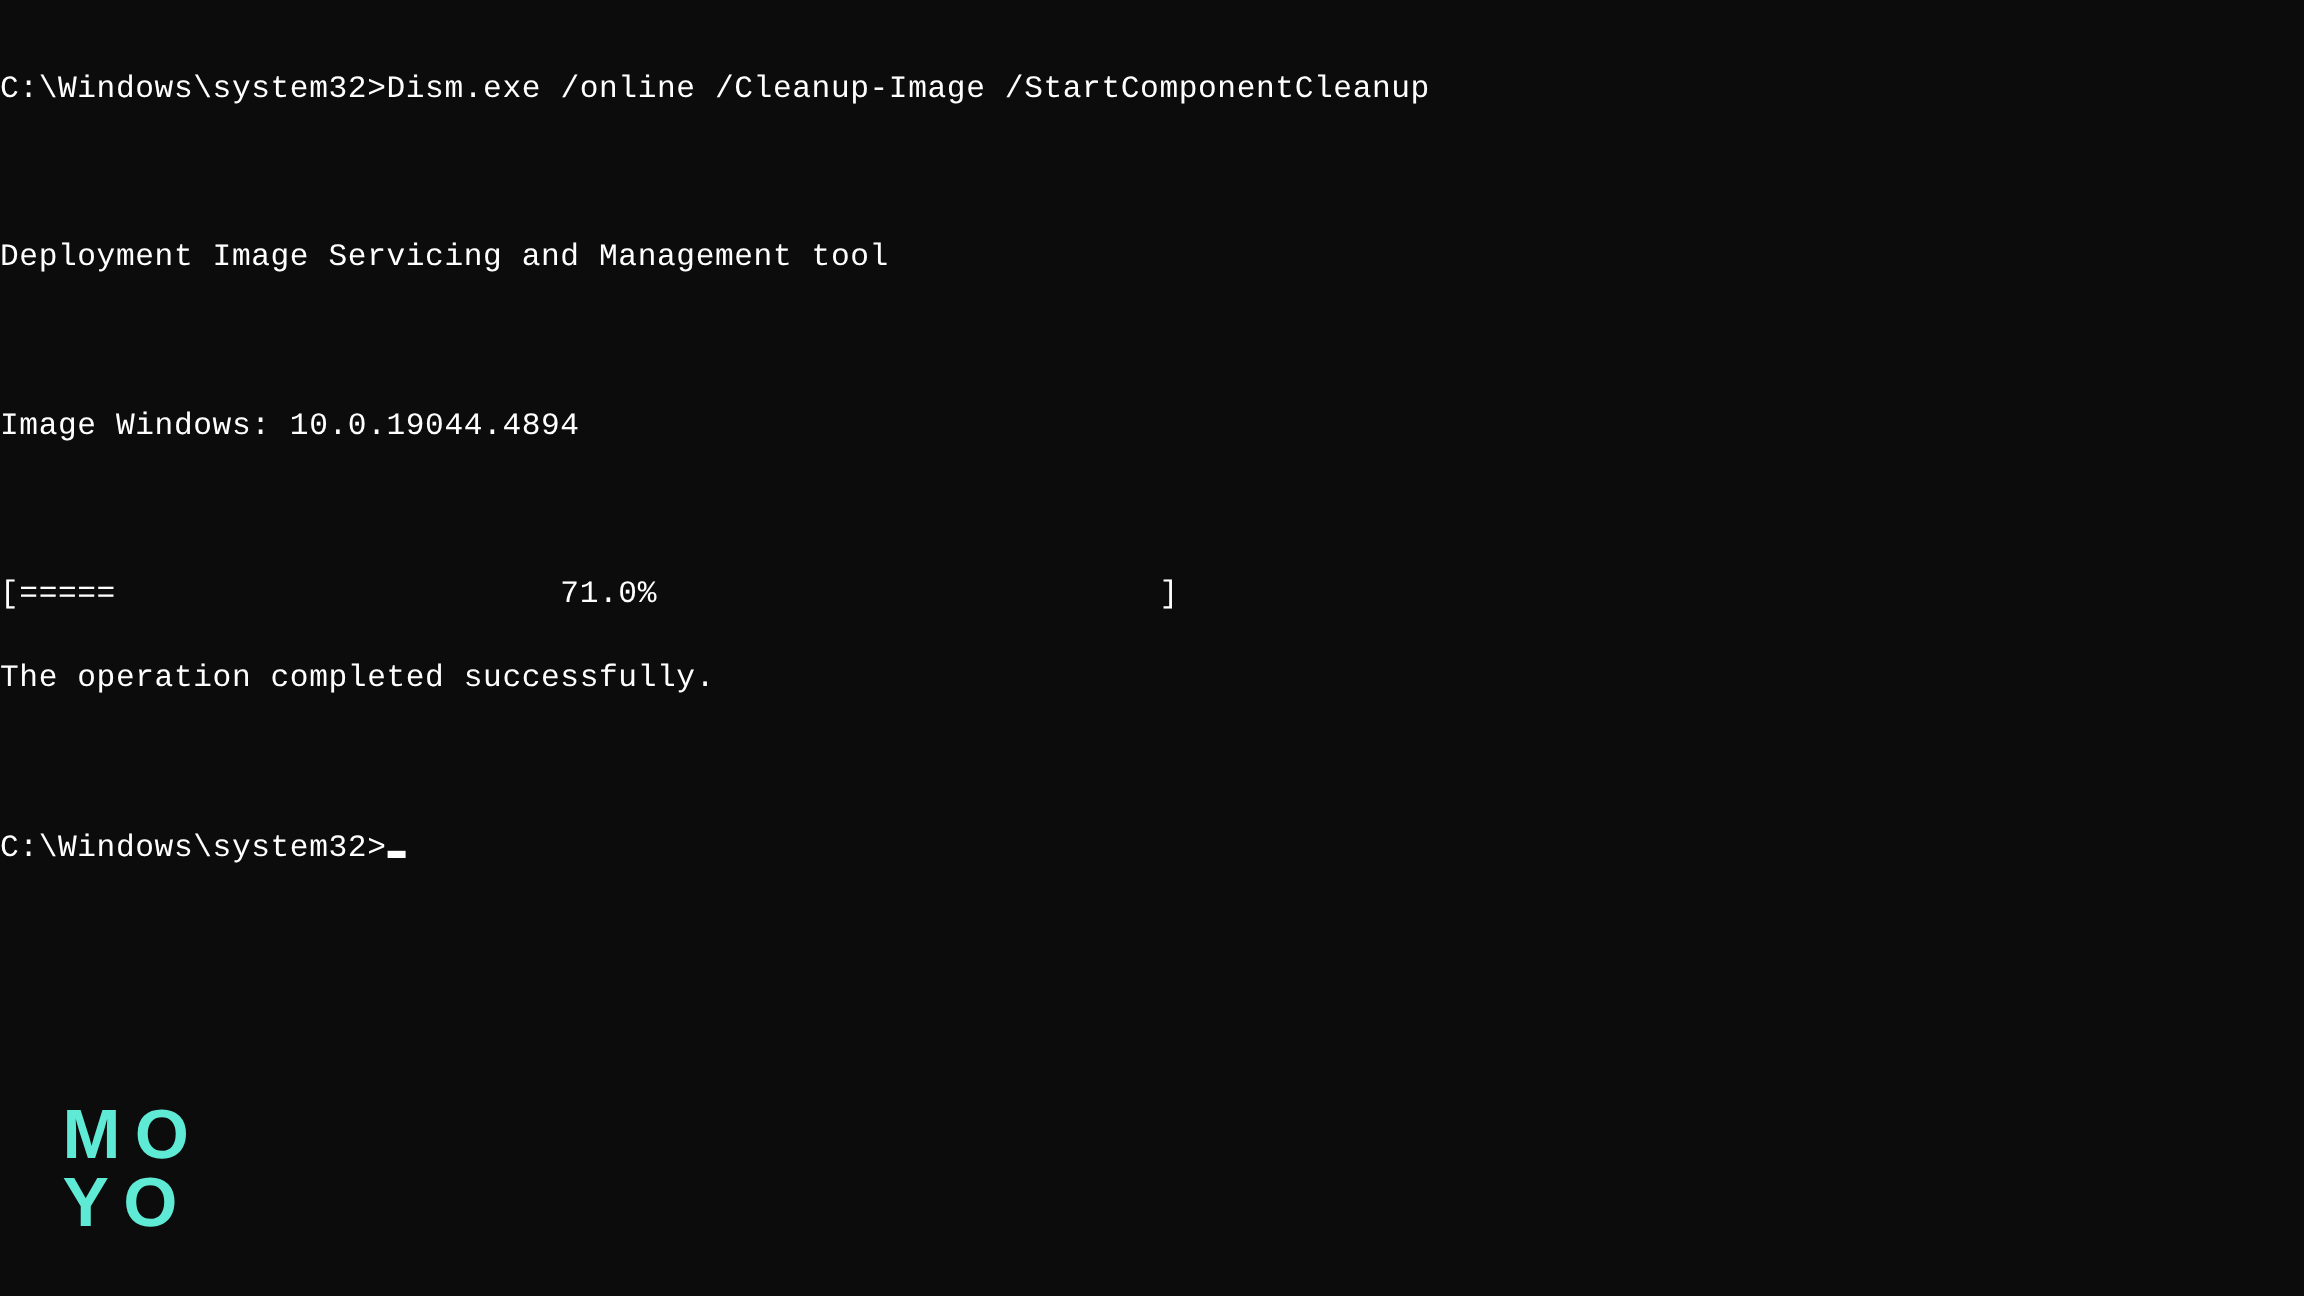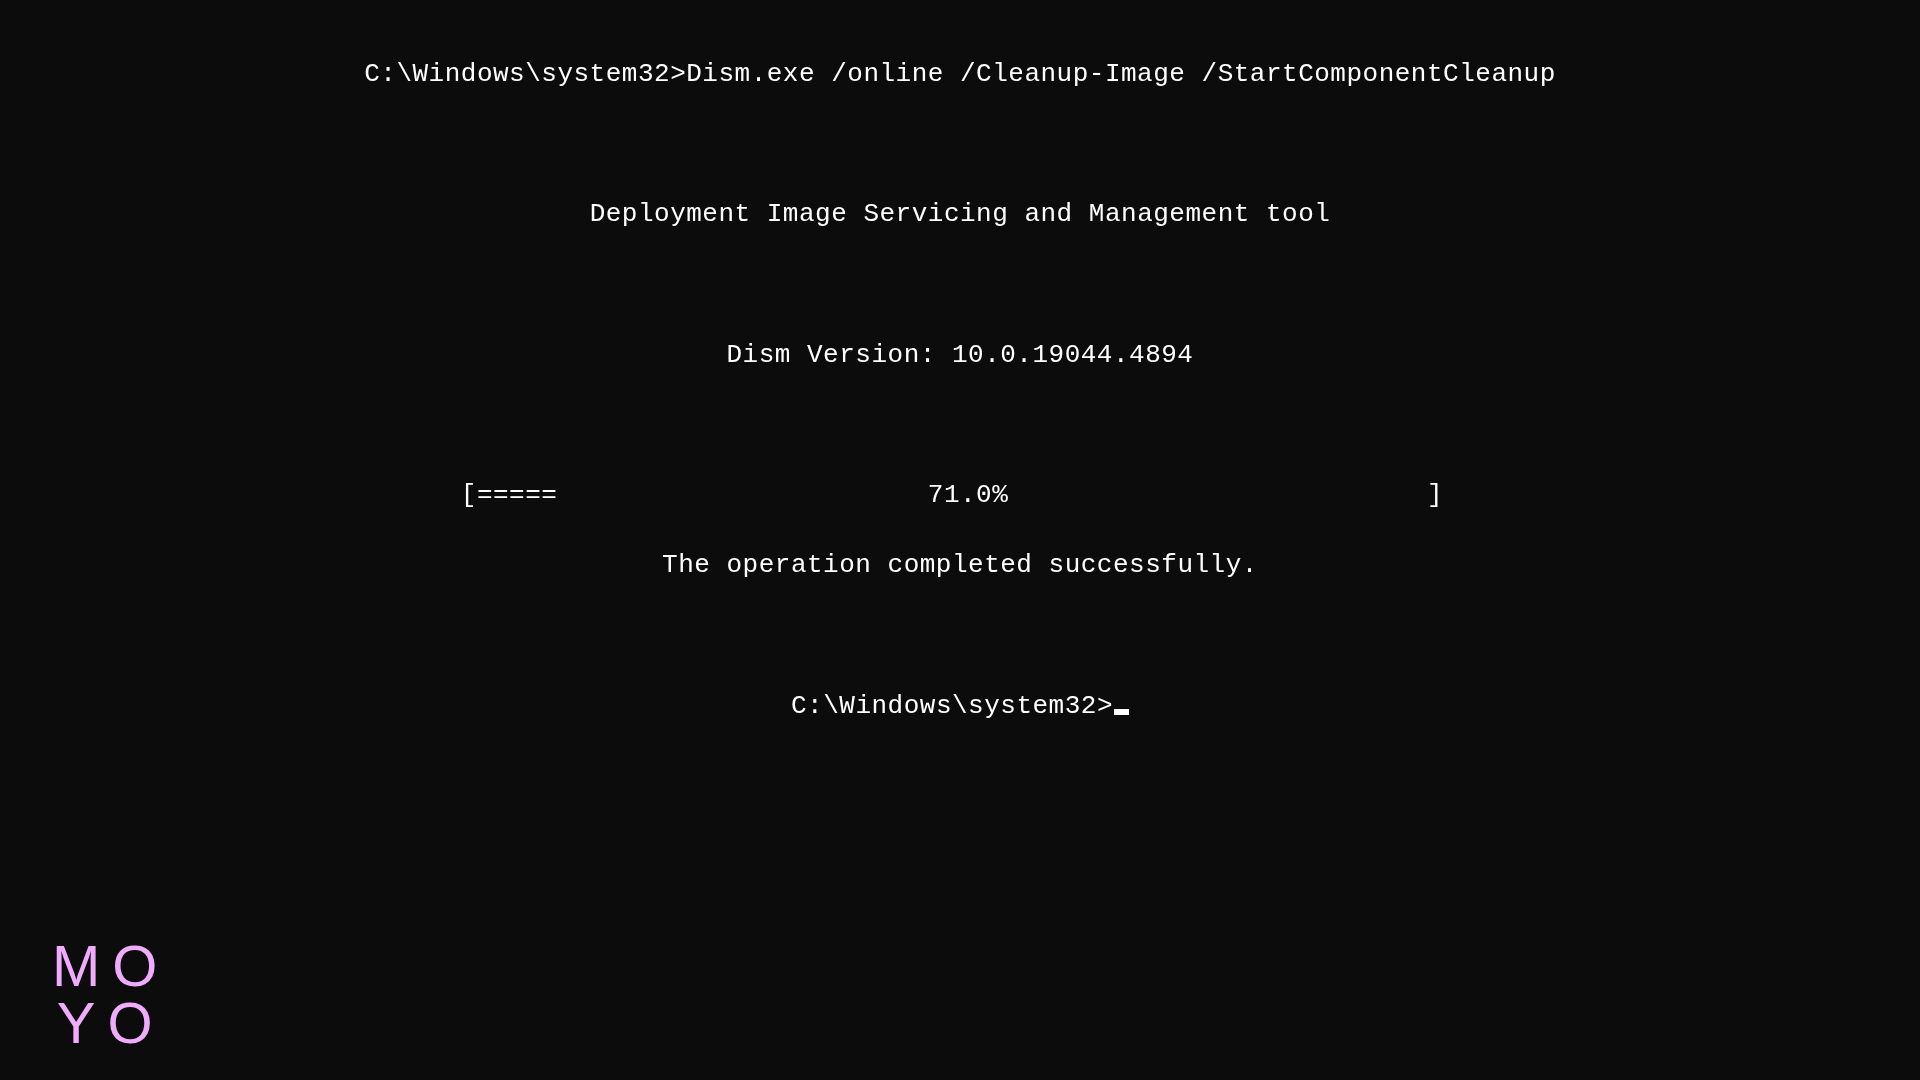--- a/index.html
+++ b/index.html
@@ -1,19 +1,18 @@
 <!DOCTYPE html>
 <html><head>
   <meta charset="utf-8">
   <style>
     * {
       margin: 0;
       padding: 0;
       box-sizing: border-box;
-      text-align: center;
     }
     body {
       background-color: #0c0c0c;
       color: #ffffff;
       font-family: 'Consolas', 'Courier New', monospace;
       font-size: 26px;
       line-height: 1.35;
       width: 1920px;
       height: 1080px;
       overflow: hidden;
@@ -26,25 +25,25 @@
     }
     .line {
       display: block;
     }
     .blank {
       display: block;
       height: 1.35em;
     }
     .logo {
       position: absolute;
-      bottom: 28px;
+      bottom: 48px;
       left: 52px;
-      color: #f0abfc;
+      color: #5eead4;
       font-family: 'Arial', 'Helvetica', sans-serif;
-      font-weight: 400;
+      font-weight: 700;
       font-size: 58px;
       line-height: 0.98;
       letter-spacing: 12px;
     }
     .cursor {
       display: inline-block;
       width: 15px;
       height: 6px;
       background: #ffffff;
       vertical-align: baseline;
@@ -54,21 +53,21 @@
     }
   </style>
 </head>
 <body>
 
 <div class="terminal">
 <span class="line"><span>C:\Windows\system32&gt;</span><span>Dism.exe /online /Cleanup-Image /StartComponentCleanup</span></span>
 <span class="blank"></span>
 <span class="line">Deployment Image Servicing and Management tool</span>
 <span class="blank"></span>
-<span class="line">Dism Version: 10.0.19044.4894</span>
+<span class="line">Image Windows: 10.0.19044.4894</span>
 <span class="blank"></span>
 <span class="line">[=====                       71.0%                          ] </span>
 <span class="line">The operation completed successfully.</span>
 <span class="blank"></span>
 <span class="line"><span>C:\Windows\system32&gt;</span><span class="cursor"></span></span>
 </div>
 
 <div class="logo">
   <div>MO</div>
   <div>YO</div>

